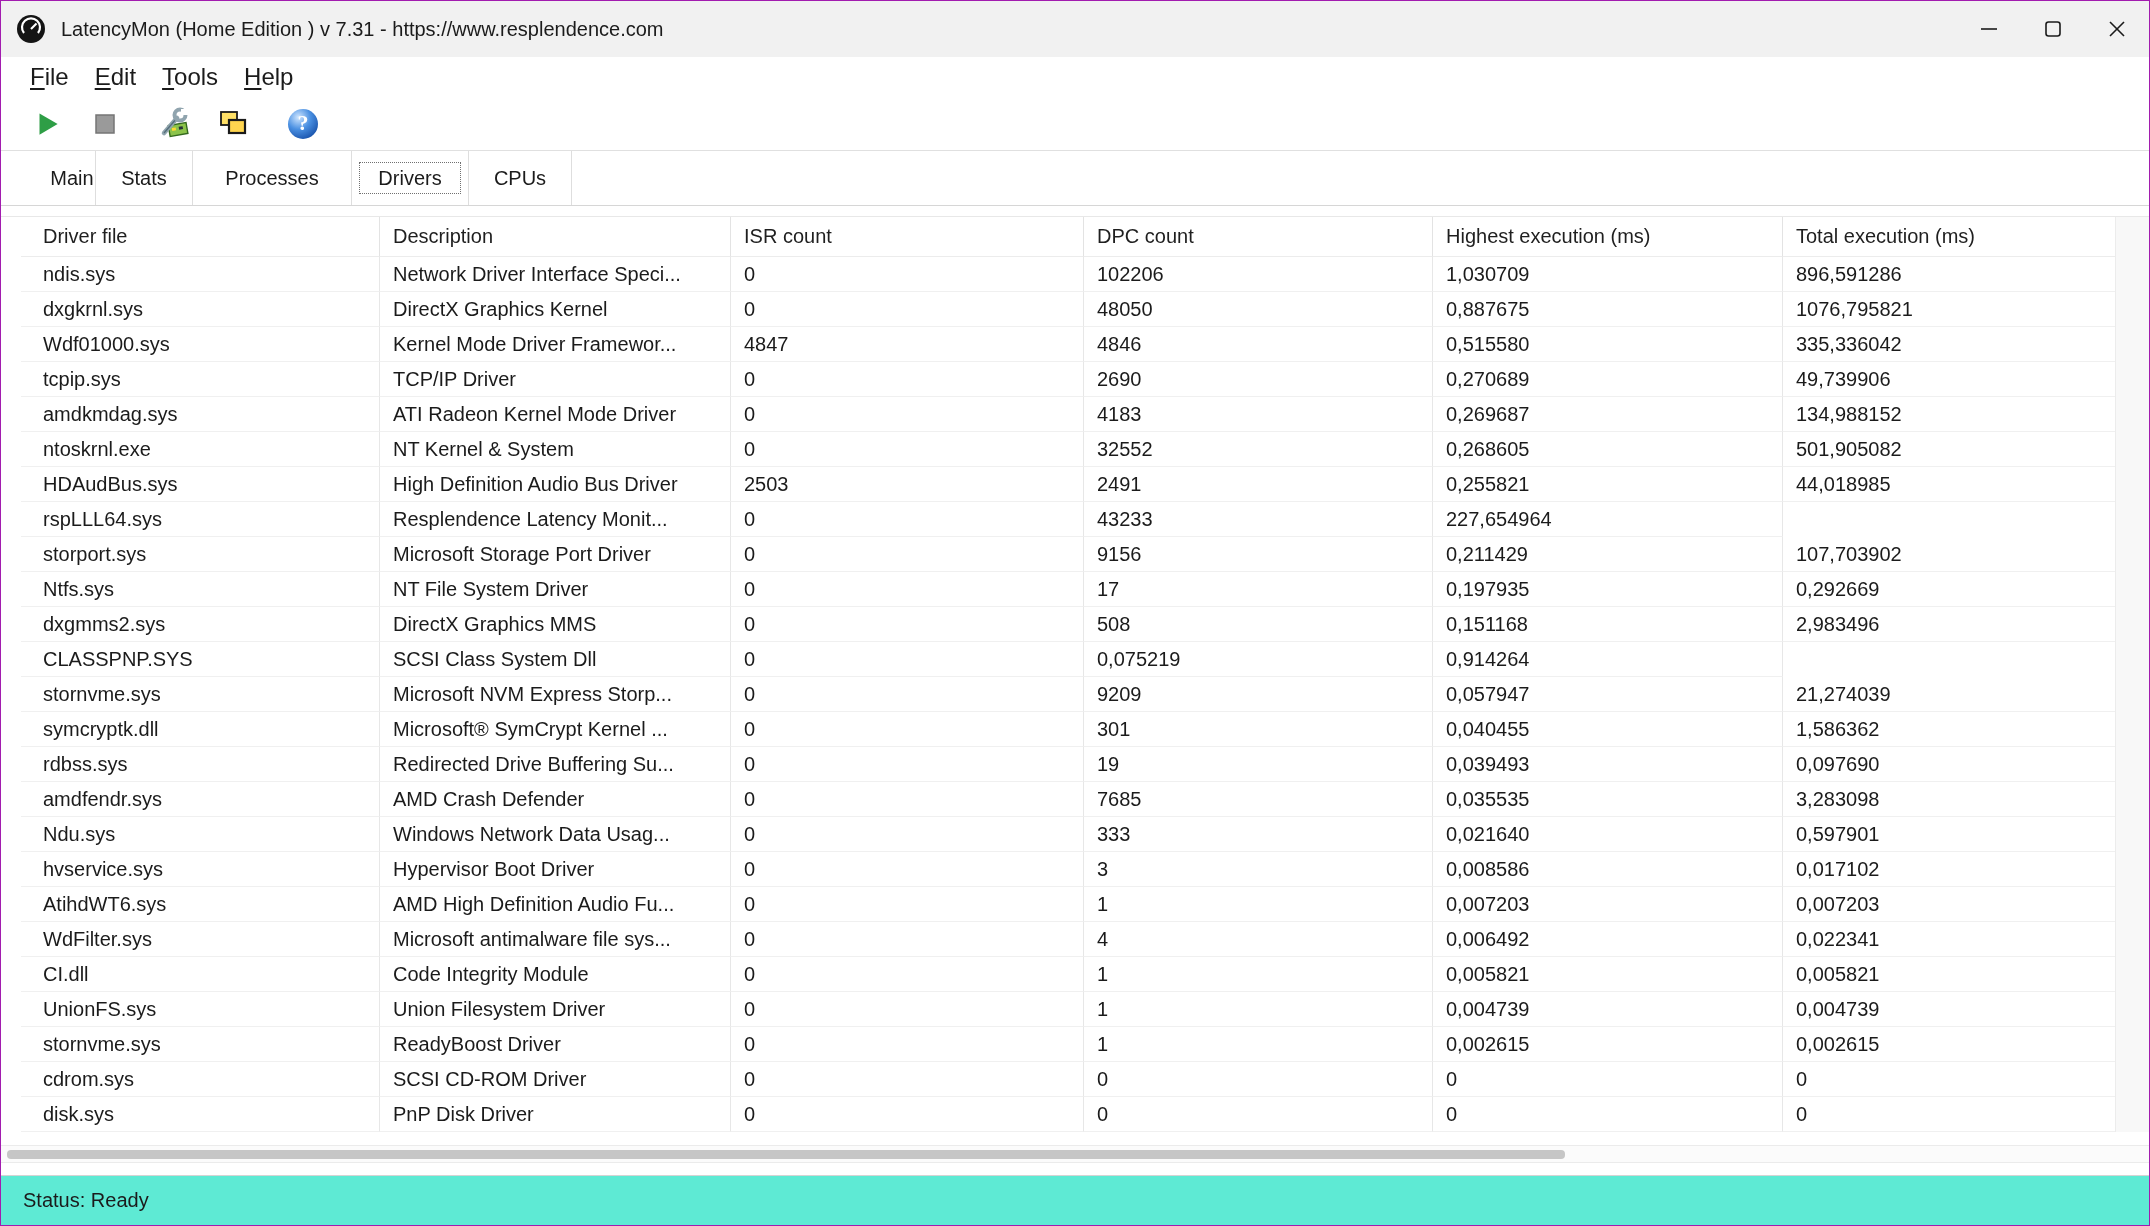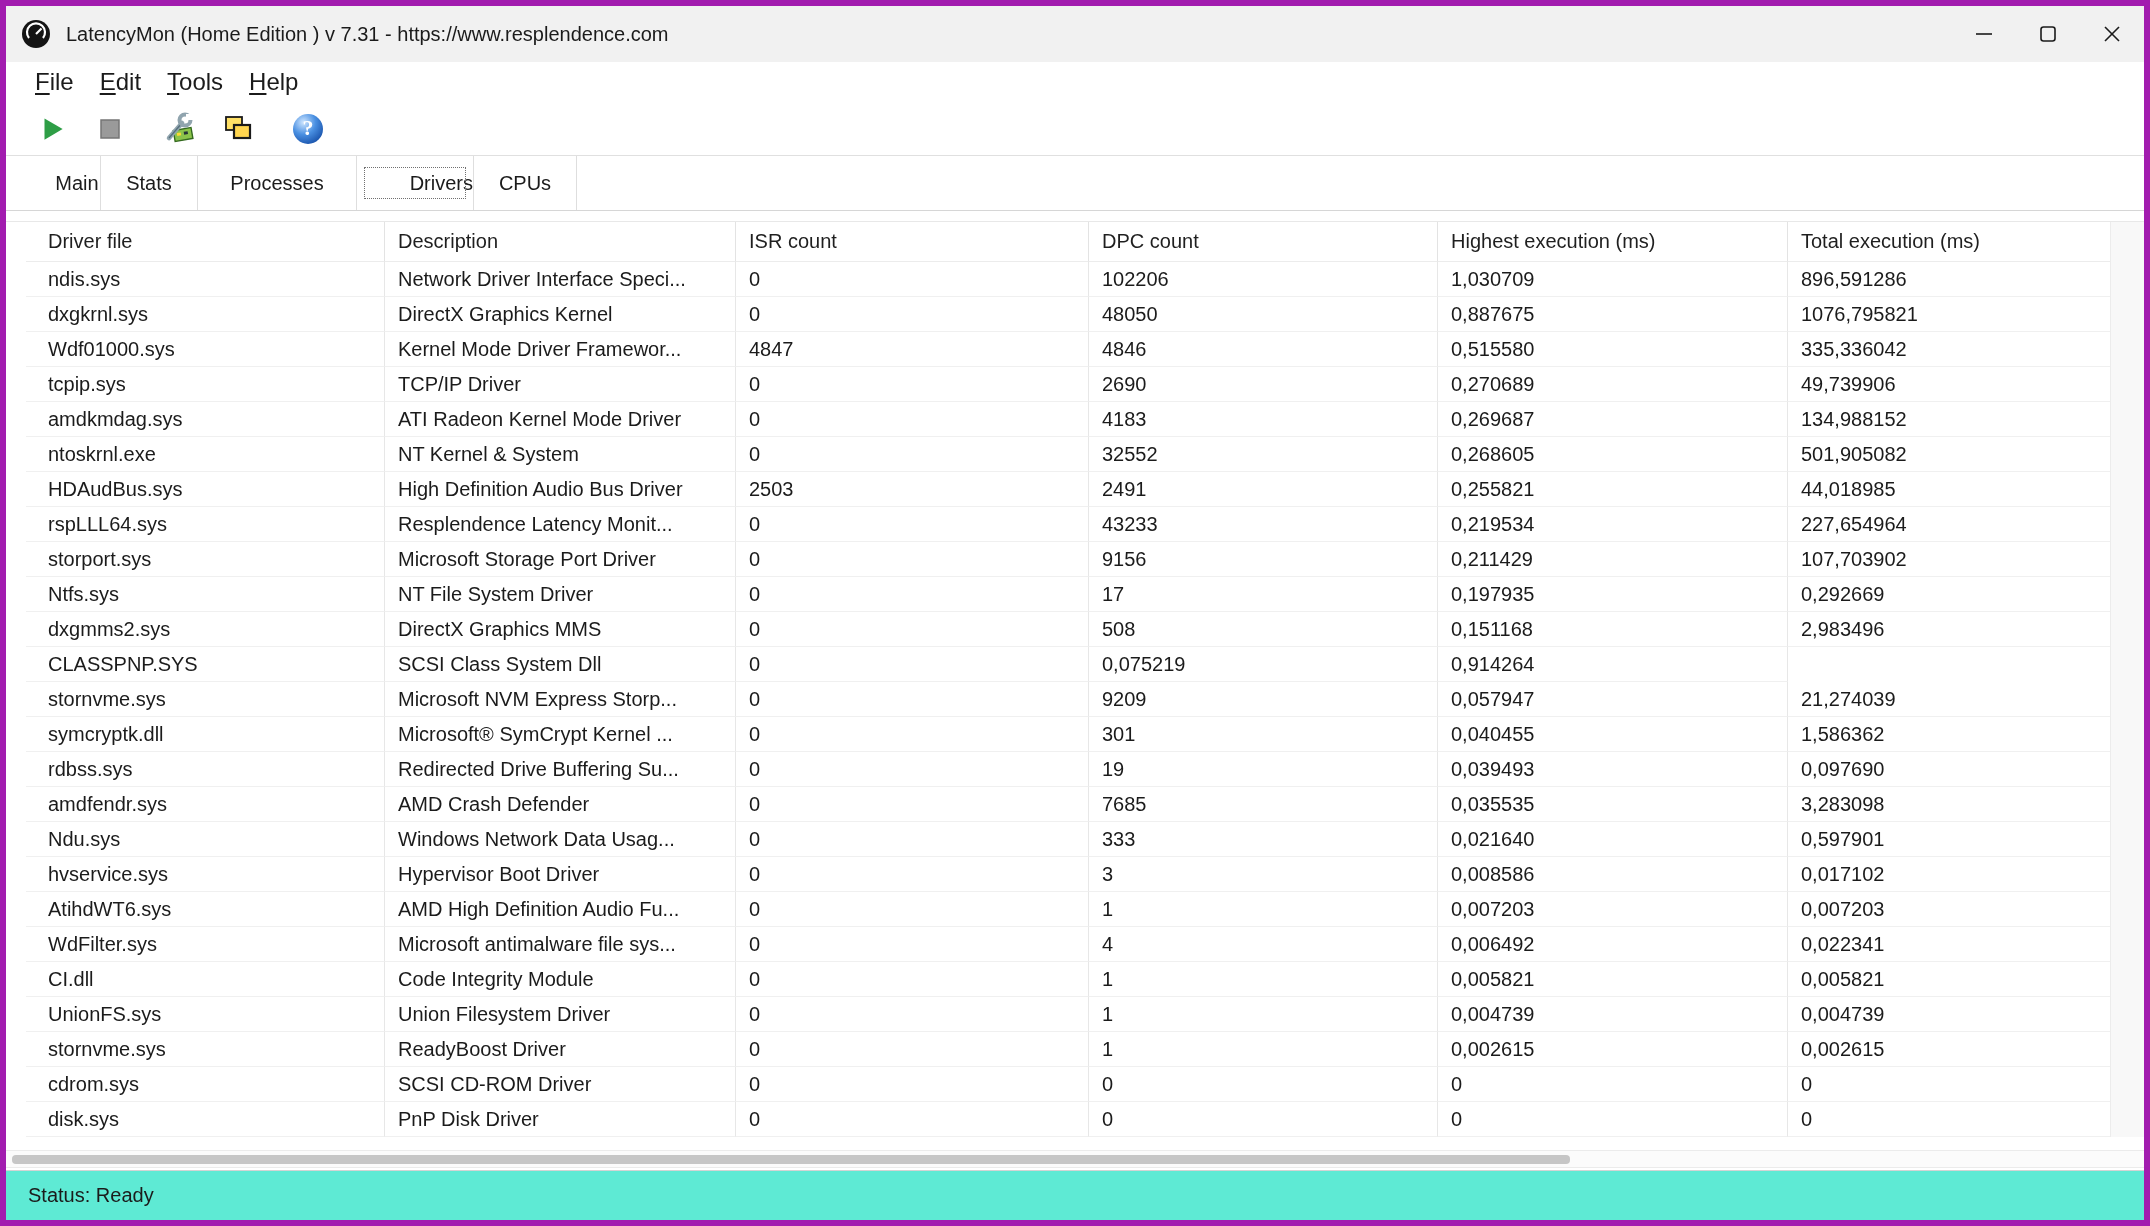--- a/index.html
+++ b/index.html
@@ -1,19 +1,19 @@
 <!DOCTYPE html>
 <html><head>
 <meta charset="utf-8">
 <style>
   * { margin:0; padding:0; box-sizing:border-box; }
   html,body { width:2150px; height:1226px; }
   body { font-family:"Liberation Sans","DejaVu Sans",sans-serif; color:#1b1b1b; background:#fff; }
 
-  .window { position:relative; width:2150px; height:1226px; border:6px solid #a21caf; background:#fff; overflow:hidden; }
+  .window { position:relative; width:2150px; height:1226px; border:1px solid #a21caf; background:#fff; overflow:hidden; }
 
   
   .titlebar { height:56px; background:#f1f1f1; display:flex; align-items:center; padding-left:14px; }
   .app-icon { width:32px; height:32px; margin-right:14px; flex:0 0 auto; }
   .title-text { font-size:20px; color:#1b1b1b; white-space:nowrap; }
   .win-controls { margin-left:auto; display:flex; height:100%; }
   .win-btn { width:64px; height:100%; display:flex; align-items:center; justify-content:center; background:transparent; border:none; cursor:default; }
 
   
   .menubar { height:40px; background:#fff; display:flex; align-items:center; padding-left:16px; }
@@ -22,21 +22,21 @@
 
   
   .toolbar { height:54px; background:#fff; border-bottom:1px solid #e0e0e0; display:flex; align-items:center; padding-left:24px; }
   .tool-btn { width:44px; height:44px; display:flex; align-items:center; justify-content:center; border:none; background:transparent; position:relative; }
   .tool-btn + .tool-btn { margin-left:14px; }
   .help-glyph { position:absolute; top:50%; left:50%; transform:translate(-50%,-54%); color:#fff; font-weight:bold; font-size:22px; font-family:"Liberation Serif","DejaVu Serif",serif; }
 
   
   .tabbar { height:55px; border-bottom:1px solid #d6d6d6; display:flex; align-items:stretch; background:#fff; }
   .tab { display:flex; align-items:center; justify-content:center; font-size:20px; border-right:1px solid #dedede; position:relative; }
-  .tab-0 { width:95px;padding-left:48px; } .tab-1 { width:97px; } .tab-2 { width:159px; } .tab-3 { width:117px;justify-content:flex-end; } .tab-4 { width:103px; }
+  .tab-0 { width:95px;padding-left:48px; } .tab-1 { width:97px; } .tab-2 { width:159px; } .tab-3 { width:117px; } .tab-4 { width:103px; }
   .tab.active::after { content:''; position:absolute; left:7px; right:7px; top:11px; bottom:11px; border:1px dotted #707070; pointer-events:none; }
 
   
   .table { margin-top:10px; border-top:1px solid #e8e8e8; position:relative; }
   .grid-row { display:grid; grid-template-columns:359px 351px 353px 349px 350px 350px; width:2112px;padding-left:20px; }
   .thead { height:40px; }
   .th { font-size:20px; line-height:39px; padding-left:13px; border-right:1px solid #e3e3e3; border-bottom:1px solid #ececec; white-space:nowrap; overflow:hidden; color:#1f1f1f; }
   .tr { height:35px; }
   .td { font-size:20px; line-height:34px; padding-left:13px; border-right:1px solid #e7e7e7; border-bottom:1px solid #f0f0f0; white-space:nowrap; overflow:hidden; }
   .th:first-child, .td:first-child { padding-left:22px; }
@@ -222,21 +222,20 @@
           <div class="td">2503</div>
           <div class="td">2491</div>
           <div class="td">0,255821</div>
           <div class="td">44,018985</div>
         </div>
         <div class="grid-row tr">
           <div class="td">rspLLL64.sys</div>
           <div class="td">Resplendence Latency Monit...</div>
           <div class="td">0</div>
           <div class="td">43233</div>
-          <div class="td">0,219534</div>
           <div class="td">227,654964</div>
         </div>
         <div class="grid-row tr">
           <div class="td">storport.sys</div>
           <div class="td">Microsoft Storage Port Driver</div>
           <div class="td">0</div>
           <div class="td">9156</div>
           <div class="td">0,211429</div>
           <div class="td">107,703902</div>
         </div>

